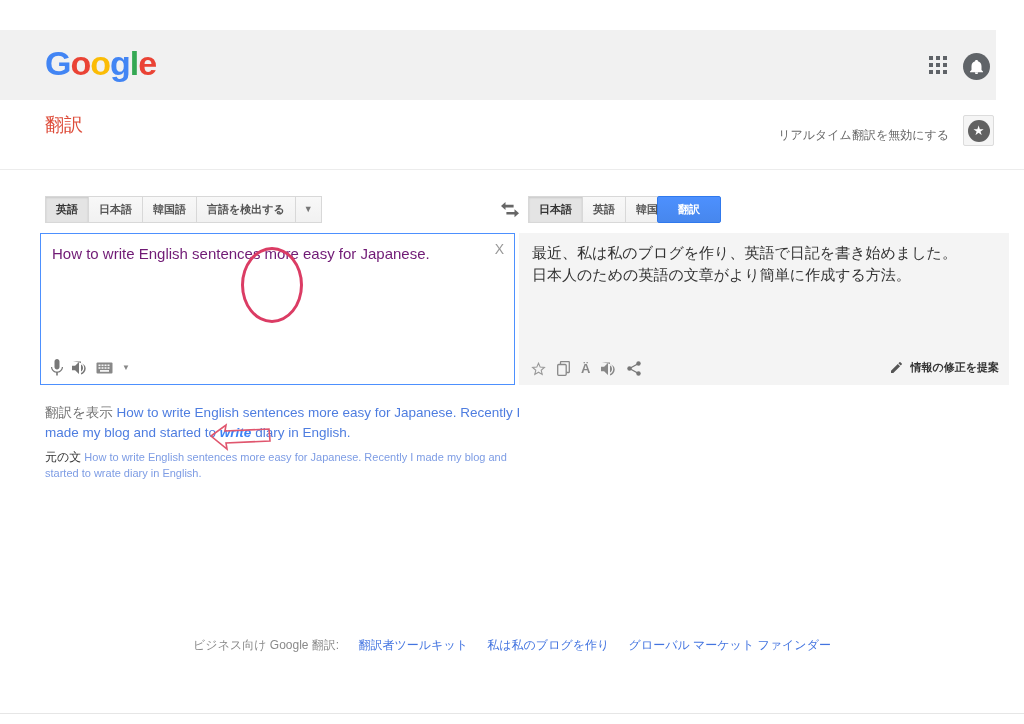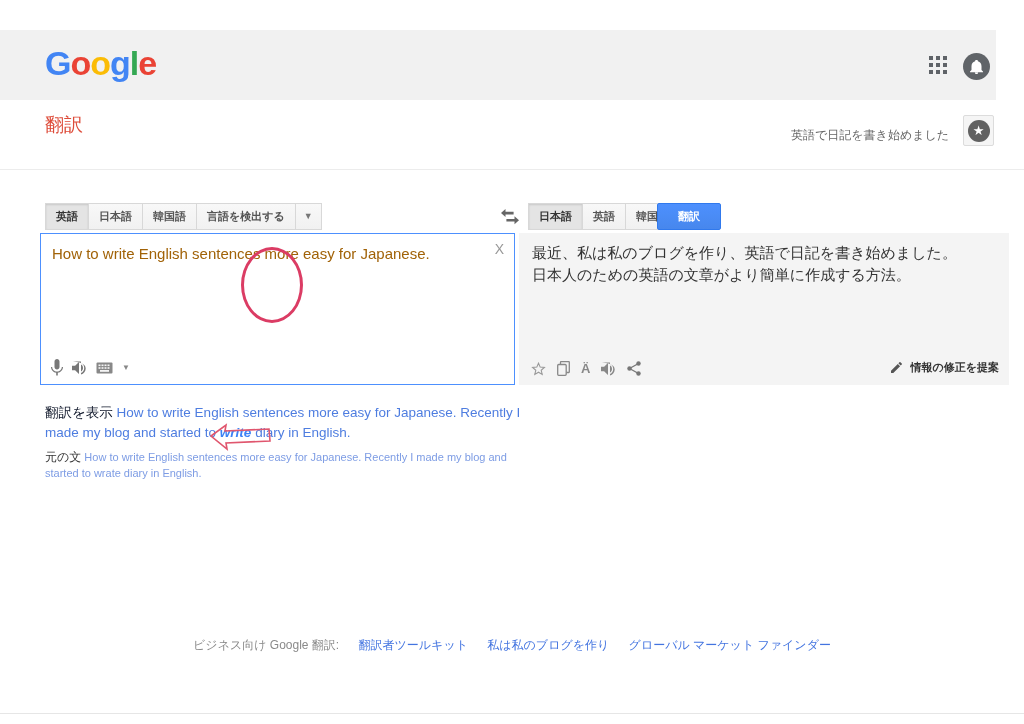--- a/index.html
+++ b/index.html
@@ -23,55 +23,55 @@
   .page-title { position:absolute; left:45px; top:112px; font-size:19px; color:#dd4b39; }
   .realtime-toggle { position:absolute; right:75px; top:127px; font-size:12px; color:#666; cursor:pointer; }
   .phrasebook-btn { position:absolute; left:963px; top:115px; width:31px; height:31px;
                     border:1px solid #dcdcdc; background:#f5f5f5; border-radius:2px;
                     display:flex; align-items:center; justify-content:center; cursor:pointer; }
   .phrasebook-btn .circ { width:22px; height:22px; border-radius:50%; background:#616161;
                     display:flex; align-items:center; justify-content:center; color:#fff; font-size:13px; line-height:1; }
   .divider-top { position:absolute; left:0; top:169px; width:1024px; height:1px; background:#ececec; }
 
   
-  .lang-row { position:absolute; left:0; top:203px; width:966px; height:28px; }
+  .lang-row { position:absolute; left:0; top:196px; width:966px; height:28px; }
   .tab-group { position:absolute; display:inline-flex; }
   .tab { height:27px; line-height:25px; padding:0 10px; font-size:11px; font-weight:bold; color:#555;
          background:linear-gradient(#f8f8f8,#f1f1f1); border:1px solid #d8d8d8; margin-left:-1px;
          cursor:pointer; white-space:nowrap; }
   .tab:first-child { margin-left:0; }
   .tab.selected { background:#e4e4e4; box-shadow:inset 0 1px 2px rgba(0,0,0,.12); color:#333; }
   .tab.caret { padding:0 8px; color:#777; font-size:9px; }
   .src-tabs { left:45px; }
   .tgt-tabs { left:528px; }
   .swap-btn { position:absolute; left:496px; top:0; width:27px; height:27px;
               border:1px solid transparent; display:flex; align-items:center; justify-content:center; cursor:pointer; }
   .translate-btn { position:absolute; left:657px; top:0; width:64px; height:27px; border-radius:2px;
                    background:linear-gradient(#4d90fe,#4787ed); border:1px solid #3079ed; color:#fff;
                    font-size:11px; font-weight:bold; text-align:center; line-height:25px; cursor:pointer; }
 
   
   .source-panel { position:absolute; left:40px; top:233px; width:475px; height:152px;
                   background:#fff; border:1px solid #4d90fe; }
-  .source-text { position:absolute; left:11px; top:9px; width:430px; font-size:15px; color:#a16207; line-height:1.45; }
+  .source-text { position:absolute; left:11px; top:9px; width:430px; font-size:15px; color:#701a75; line-height:1.45; }
   .close-x { position:absolute; right:10px; top:8px; font-size:14px; color:#999; cursor:pointer; line-height:1; }
   .src-toolbar { position:absolute; left:10px; bottom:8px; display:flex; align-items:center; gap:9px; }
   .icon-btn { color:#777; cursor:pointer; display:flex; align-items:center; }
   .kb-caret { font-size:8px; color:#888; cursor:pointer; }
 
   .result-panel { position:absolute; left:519px; top:233px; width:490px; height:152px; background:#f4f4f4; }
   .result-text { position:absolute; left:13px; top:9px; width:460px; font-size:15px; color:#333; line-height:1.45; }
   .res-toolbar { position:absolute; left:12px; bottom:9px; display:flex; align-items:center; gap:11px; }
   .res-toolbar .romaji { font-size:13px; font-weight:bold; color:#888; cursor:pointer; }
   .suggest-edit { position:absolute; right:10px; bottom:10px; display:flex; align-items:center; gap:8px;
                   font-size:11px; font-weight:bold; color:#333; cursor:pointer; }
 
   
   .suggestion { position:absolute; left:45px; top:403px; width:478px; font-size:13.5px; line-height:1.5; }
-  .suggestion .label { color:#0f172a;margin-top:24px; }
+  .suggestion .label { color:#737373;margin-top:24px; }
   .suggestion a { color:#4e7de0; text-decoration:none; cursor:pointer; }
   .suggestion .hl { font-weight:bold; font-style:italic; color:#3b82f6; }
   .original { position:absolute; left:45px; top:449px; width:470px; font-size:11px; line-height:1.45; }
   .original .label { color:#333; font-size:12px; }
   .original a { color:#7d9ce4; text-decoration:none; cursor:pointer; }
 
   
   .anno-circle { position:absolute; left:241px; top:247px; width:62px; height:76px;
                  border:3.5px solid #db3c64; border-radius:50%; pointer-events:none; }
   .anno-arrow { position:absolute; left:209px; top:423px; pointer-events:none; }
@@ -104,21 +104,21 @@
         <i></i>
     </div>
     <div class="bell-btn">
       <svg width="13" height="14" viewBox="0 0 13 14">
         <path d="M6.5 14c.9 0 1.6-.7 1.6-1.6H4.9c0 .9.7 1.6 1.6 1.6zm5-4V6.2c0-2.4-1.3-4.4-3.6-4.9V.8C7.9.3 7.3 0 6.5 0S5.1.3 5.1.8v.5C2.8 1.8 1.5 3.8 1.5 6.2V10L0 11.5v.8h13v-.8L11.5 10z" fill="#fff"></path>
       </svg>
     </div>
   </div>
 
   <div class="page-title">翻訳</div>
-  <div class="realtime-toggle">英語で日記を書き始めました</div>
+  <div class="realtime-toggle">リアルタイム翻訳を無効にする</div>
   <div class="phrasebook-btn">
     <span class="circ">★</span>
   </div>
   <div class="divider-top"></div>
 
   <div class="lang-row">
     <div class="tab-group src-tabs">
       <div class="tab selected">英語</div>
       <div class="tab">日本語</div>
       <div class="tab">韓国語</div>

